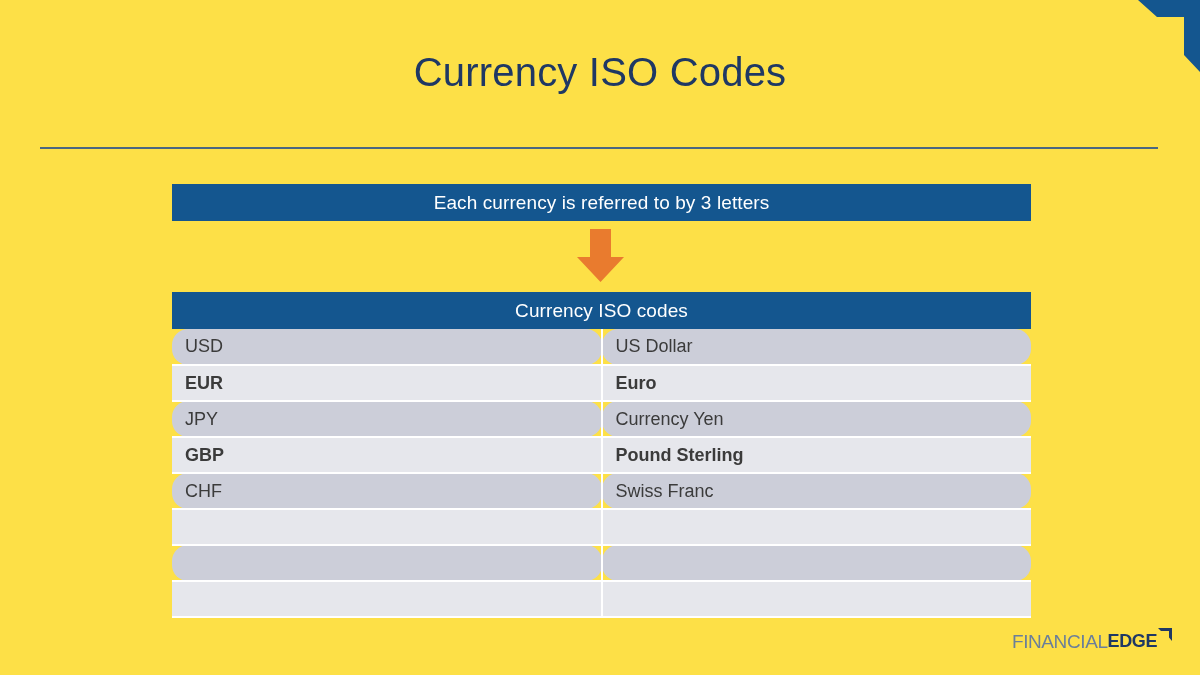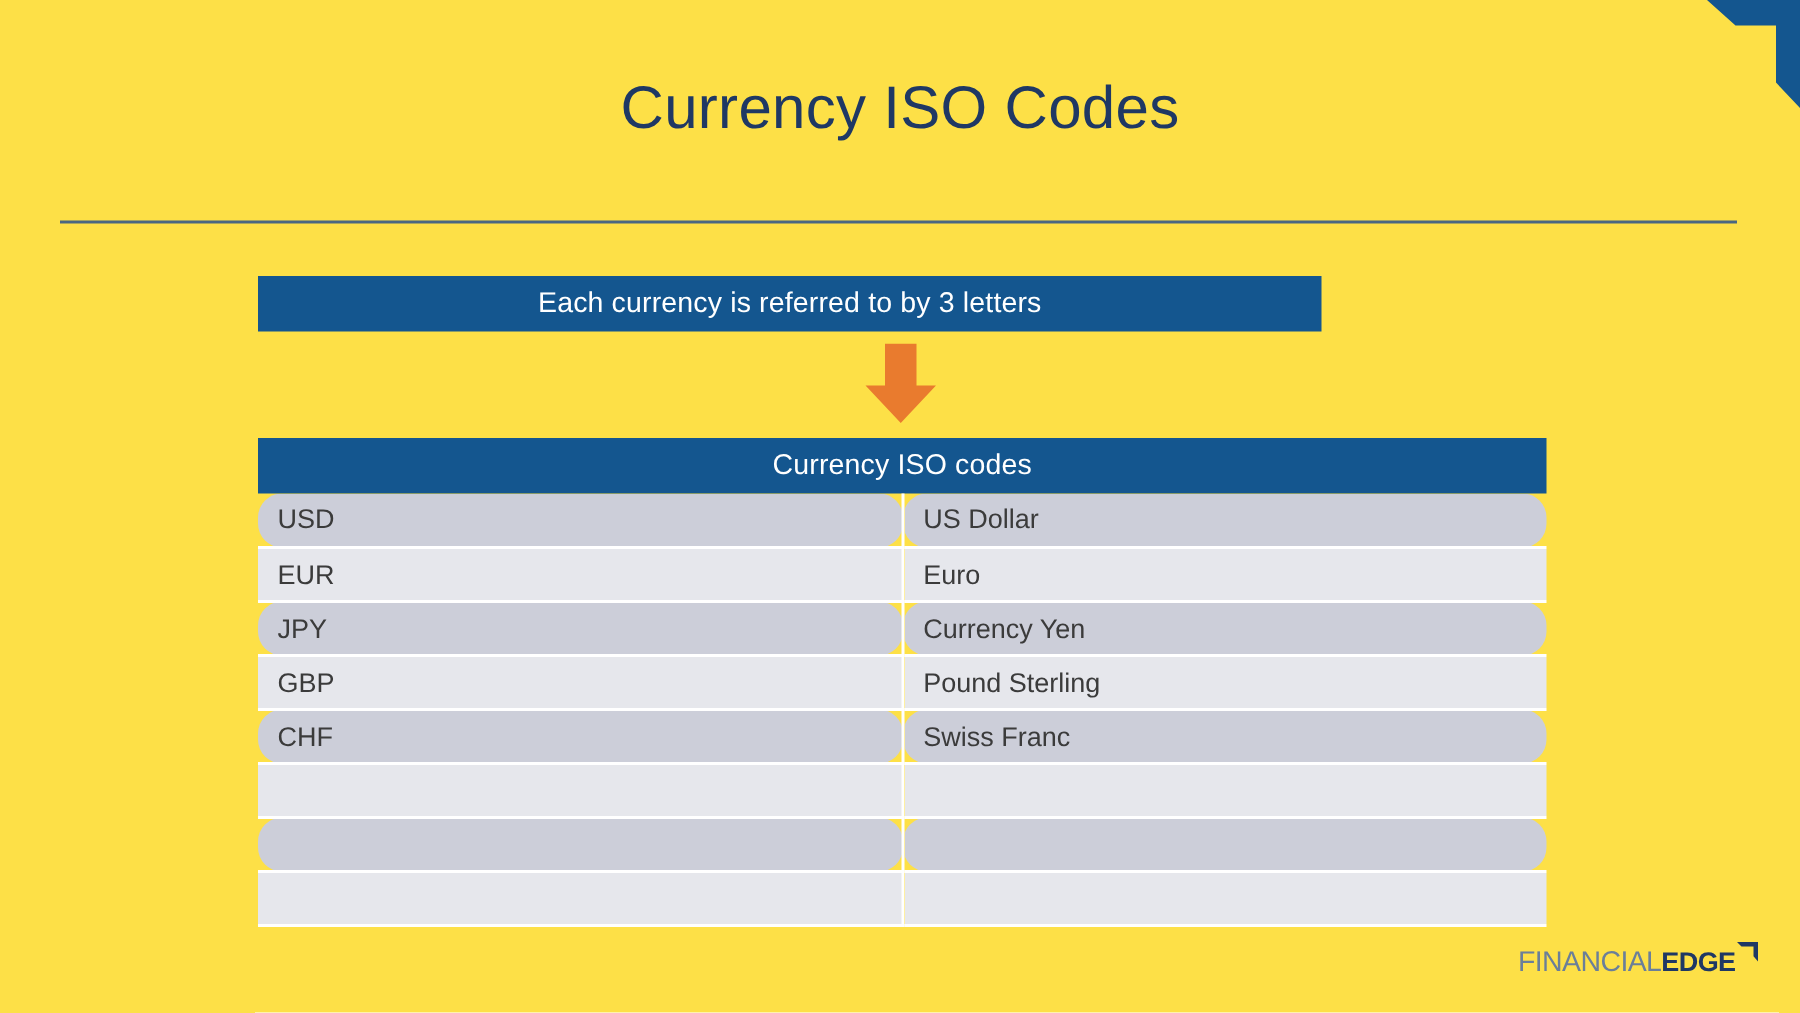--- a/index.html
+++ b/index.html
@@ -50,21 +50,21 @@
     width: 1118px;
     height: 2px;
     background: #4a6781;
   }
 
   
   .callout-banner {
     position: absolute;
     top: 184px;
     left: 172px;
-    width: 709px;
+    width: 859px;
     height: 37px;
     background: #14568f;
     color: #ffffff;
     font-size: 19px;
     font-weight: 400;
     display: flex;
     align-items: center;
     justify-content: center;
     letter-spacing: 0.1px;
   }
@@ -107,21 +107,21 @@
     border-right: 2px solid #ffffff;
     border-bottom: 2px solid #ffffff;
     vertical-align: middle;
     white-space: nowrap;
     overflow: hidden;
   }
 
   .iso-table td:last-child { border-right: none; margin-left: 32px; }
 
   .iso-table tr.row-dark  td { background: #ccced9; border-radius: 16px; }
-  .iso-table tr.row-light td { background: #e6e7ec; }
+  .iso-table tr.row-light td { background: #e6e7ec; font-weight: bold; }
 
   .col-code { width: 431px; }
   .col-name { width: 428px; }
 
   
   .logo {
     position: absolute;
     top: 632px;
     right: 28px;
     display: flex;

